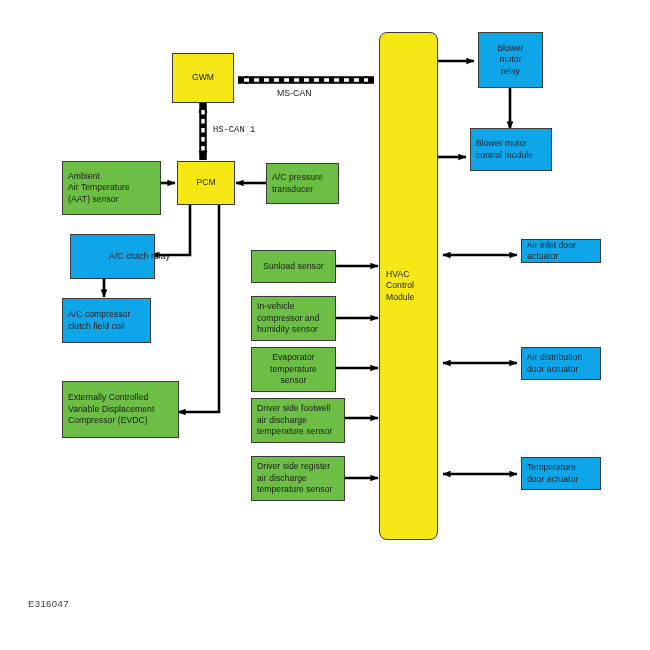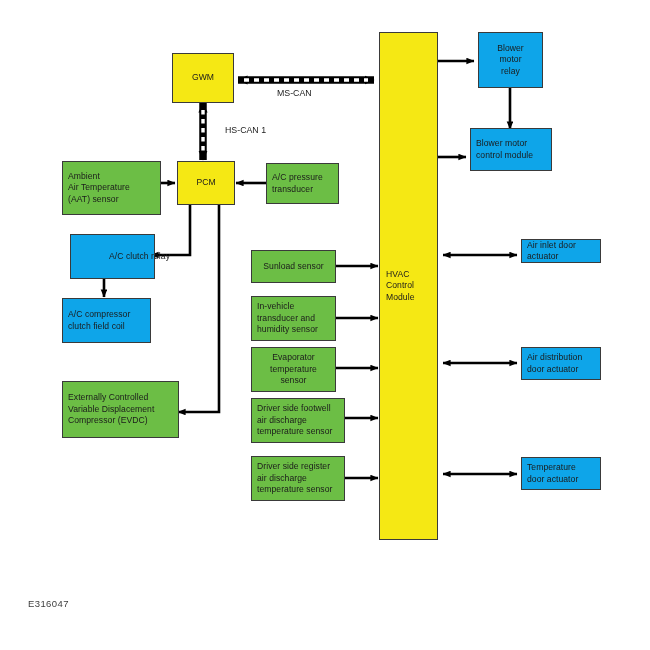--- a/index.html
+++ b/index.html
@@ -125,21 +125,21 @@
   </svg>
 
   <div class="node yellow center-text" style="left:172px; top:53px; width:62px; height:50px;">
     <span class="line">GWM</span>
   </div>
 
   <div class="node yellow center-text" style="left:177px; top:161px; width:58px; height:44px;">
     <span class="line">PCM</span>
   </div>
 
-  <div class="node yellow left-text" style="left:379px; top:32px; width:59px; height:508px; justify-content:center; padding-left:6px;">
+  <div class="node yellow left-text" style="left:379px; top:32px; width:59px; height:508px; justify-content:center; padding-left:6px;border-radius:8px;">
     <span class="line">HVAC</span>
     <span class="line">Control</span>
     <span class="line">Module</span>
   </div>
 
   <div class="node green left-text" style="left:62px; top:161px; width:99px; height:54px;">
     <span class="line">Ambient</span>
     <span class="line">Air Temperature</span>
     <span class="line">(AAT) sensor</span>
   </div>
@@ -163,21 +163,21 @@
     <span class="line">Variable Displacement</span>
     <span class="line">Compressor (EVDC)</span>
   </div>
 
   <div class="node green center-text" style="left:251px; top:250px; width:85px; height:33px;">
     <span class="line">Sunload sensor</span>
   </div>
 
   <div class="node green left-text" style="left:251px; top:296px; width:85px; height:45px;">
     <span class="line">In-vehicle</span>
-    <span class="line">transducer and</span>
+    <span class="line">compressor and</span>
     <span class="line">humidity sensor</span>
   </div>
 
   <div class="node green center-text" style="left:251px; top:347px; width:85px; height:45px;">
     <span class="line">Evaporator</span>
     <span class="line">temperature</span>
     <span class="line">sensor</span>
   </div>
 
   <div class="node green left-text" style="left:251px; top:398px; width:94px; height:45px;">
@@ -212,17 +212,17 @@
     <span class="line">Air distribution</span>
     <span class="line">door actuator</span>
   </div>
 
   <div class="node blue left-text" style="left:521px; top:457px; width:80px; height:33px;">
     <span class="line">Temperature</span>
     <span class="line">door actuator</span>
   </div>
 
   <div class="bus-label" style="left:277px; top:88px;">MS-CAN</div>
-  <div class="bus-label" style="left:225px; top:125px;">HS-CAN 1</div>
+  <div class="bus-label" style="left:213px; top:125px;font-family:Liberation Mono, monospace;">HS-CAN 1</div>
 
   <div class="figure-id" style="left:28px; top:598px;">E316047</div>
 
 </div>
 
 </body></html>

